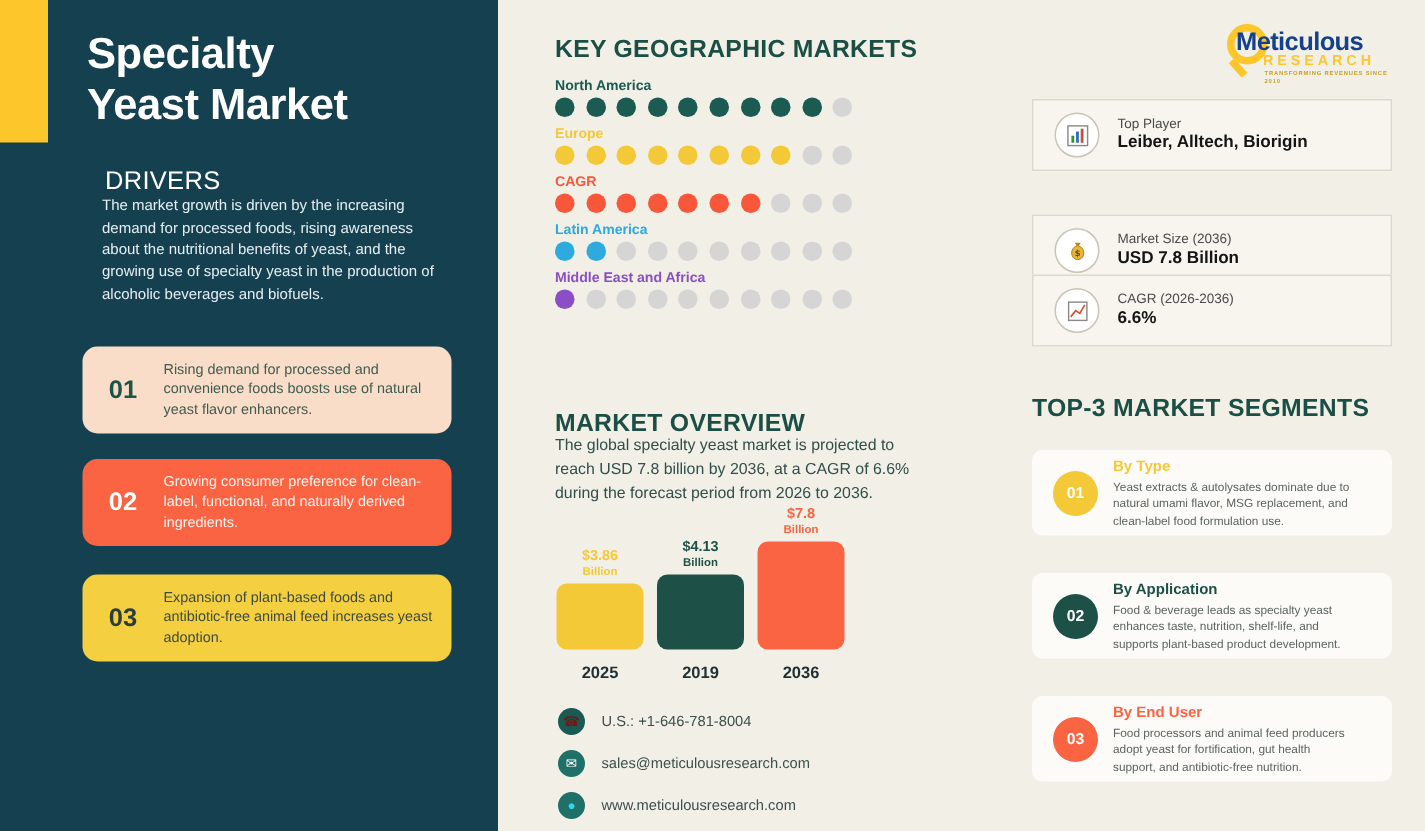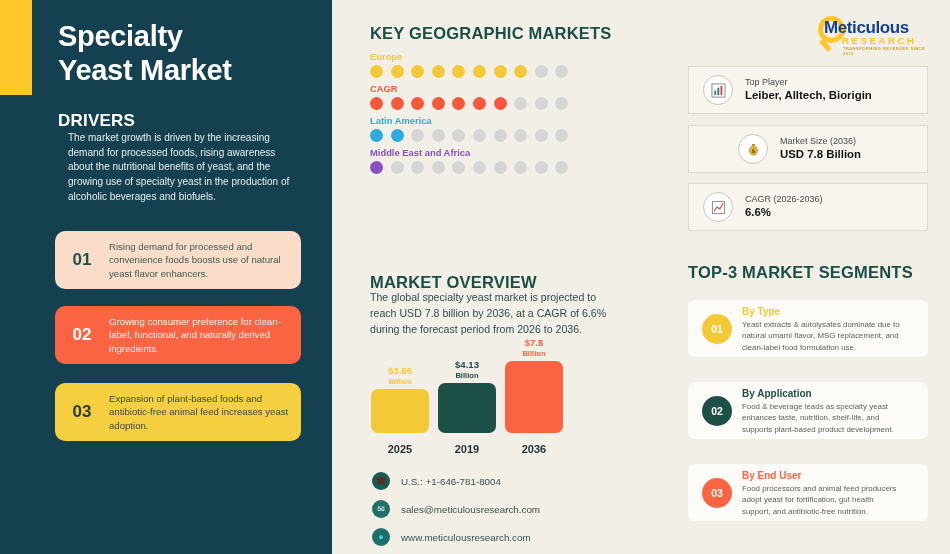--- a/index.html
+++ b/index.html
@@ -28,22 +28,22 @@
   }
   .title {
     position: absolute; left: 58px; top: 20px;
     width: 262px;
     color: #ffffff;
     font-size: 29px; font-weight: bold;
     line-height: 1.16;
     letter-spacing: -0.3px;
   }
   .drivers-head {
-    position: absolute; left: 58px; top: 111px;
-    color: #ffffff; font-size: 17px; font-weight: bold;
+    position: absolute; left: 70px; top: 111px;
+    color: #ffffff; font-size: 17px; font-weight: normal;
     letter-spacing: 0.2px;
   }
   .drivers-body {
     position: absolute; left: 68px; top: 131px;
     width: 228px;
     color: #e6eef1; font-size: 10px; line-height: 1.47;
   }
   .driver-card {
     position: absolute; left: 55px;
     width: 246px; height: 58px;
@@ -175,21 +175,21 @@
 
   
   .stat-card {
     position: absolute; left: 688px;
     width: 240px; height: 48px;
     background: #f7f5ee;
     border: 1px solid #ddd9cc;
     display: flex; align-items: center;
   }
   #stat-0 { top: 66px; }
-  #stat-1 { top: 125px; padding-left: 35px; }
+  #stat-1 { top: 143px; }
   #stat-2 { top: 183px; }
   .stat-ic {
     width: 30px; height: 30px; border-radius: 50%;
     border: 1px solid #c9c5b6; background: #ffffff;
     margin: 0 12px 0 14px;
     flex: 0 0 30px;
     display: flex; align-items: center; justify-content: center;
   }
   .stat-lbl { font-size: 9px; color: #4a4a4a; line-height: 1.4; }
   .stat-val { font-size: 11.4px; font-weight: bold; color: #151515; line-height: 1.4; }
@@ -252,20 +252,35 @@
     <div class="logo-sub">RESEARCH</div>
     <div class="logo-tag">TRANSFORMING REVENUES SINCE 2010</div>
   </div>
 
   <div class="sec-head" id="h-geo">KEY GEOGRAPHIC MARKETS</div>
   <div class="sec-head" id="h-overview">MARKET OVERVIEW</div>
   <div class="sec-head" id="h-segments">TOP-3 MARKET SEGMENTS</div>
 
   <div class="geo-rows" id="geo-rows">
       <div class="geo-row">
+        <div class="geo-label" style="color: rgb(27, 91, 82);">North America</div>
+        <div class="dots">
+          <div class="dot" style="background: rgb(27, 91, 82);"></div>
+          <div class="dot" style="background: rgb(27, 91, 82);"></div>
+          <div class="dot" style="background: rgb(27, 91, 82);"></div>
+          <div class="dot" style="background: rgb(27, 91, 82);"></div>
+          <div class="dot" style="background: rgb(27, 91, 82);"></div>
+          <div class="dot" style="background: rgb(27, 91, 82);"></div>
+          <div class="dot" style="background: rgb(27, 91, 82);"></div>
+          <div class="dot" style="background: rgb(27, 91, 82);"></div>
+          <div class="dot" style="background: rgb(27, 91, 82);"></div>
+          <div class="dot" style="background: rgb(213, 213, 213);"></div>
+        </div>
+      </div>
+      <div class="geo-row">
         <div class="geo-label" style="color: rgb(244, 201, 56);">Europe</div>
         <div class="dots">
           <div class="dot" style="background: rgb(244, 201, 56);"></div>
           <div class="dot" style="background: rgb(244, 201, 56);"></div>
           <div class="dot" style="background: rgb(244, 201, 56);"></div>
           <div class="dot" style="background: rgb(244, 201, 56);"></div>
           <div class="dot" style="background: rgb(244, 201, 56);"></div>
           <div class="dot" style="background: rgb(244, 201, 56);"></div>
           <div class="dot" style="background: rgb(244, 201, 56);"></div>
           <div class="dot" style="background: rgb(244, 201, 56);"></div>

